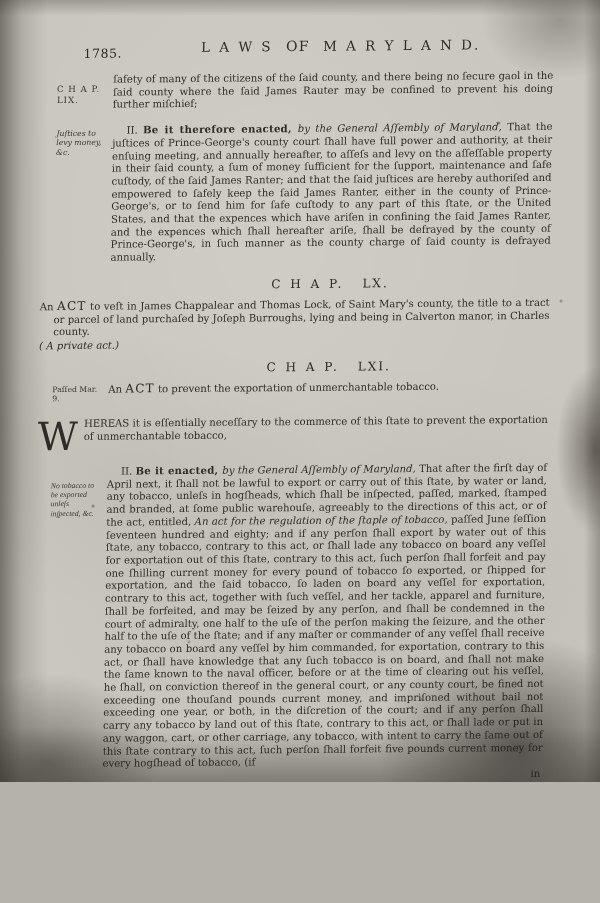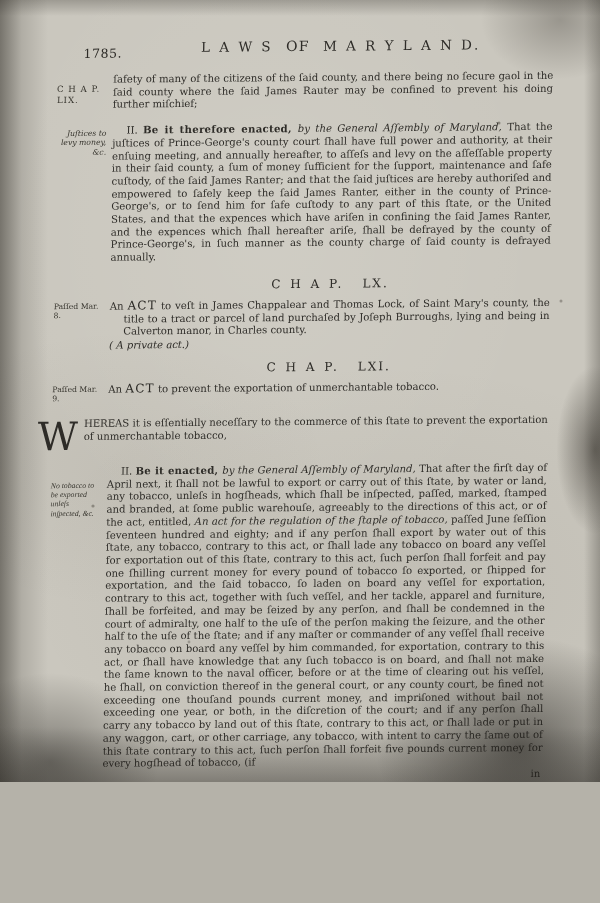--- a/index.html
+++ b/index.html
@@ -55,21 +55,21 @@
   .heading .num { margin-left: 18px; letter-spacing: 2px; }
 
   .dropcap { float: left; font-size: 39px; line-height: 33px; margin: 2px 6px 0 0; }
 
   .private-line { font-style: italic; margin-top: 1px; font-size: 10.1px; line-height: 12.7px; }
   .catchword { text-align: right; padding-right: 2px; font-size: 10.1px; line-height: 12.7px; }
 
   .row-cont .bodycol p { margin-top: 6px; }
   .row-cont .notecol .note { margin-top: 16px; }
   .row-enact1 { margin-top: 13px; }
-  .row-enact1 .notecol .note { margin-top: 4px; text-align: right; }
+  .row-enact1 .notecol .note { margin-top: 4px; }
   .row-chap-lx { margin-top: 14px; }
   .row-act-lx { margin-top: 7px; }
   .row-act-lx .notecol .note { margin-top: 2px; }
   .row-chap-lxi { margin-top: 9px; }
   .row-act-lxi { margin-top: 7px; }
   .row-act-lxi .notecol .note { margin-top: 2px; }
   .row-whereas { margin-top: 15px; }
   .row-whereas .notecol .note { margin-top: 13px; }
   .row-enact2 { margin-top: 13px; }
   .row-enact2 .notecol .note { margin-top: 15px; font-family: Liberation Serif, serif; }
@@ -142,23 +142,20 @@
     </div>
 
     <div class="row row-chap-lx">
       <div class="notecol"></div>
       <div class="bodycol">
         <div class="heading"><span>C H A P.</span><span class="num">LX.</span></div>
       </div>
     </div>
 
     <div class="row row-act-lx">
-      <div class="notecol">
-        <div class="note">Paſſed Mar. 8.</div>
-      </div>
       <div class="bodycol">
         <p class="hang14"><span>An </span><span class="actword">ACT</span><span> to veſt in James Chappalear and Thomas Lock, of Saint Mary's county, the title to a tract or parcel of land purchaſed by Joſeph Burroughs, lying and being in Calverton manor, in Charles county.</span></p>
         <div class="private-line">( A private act.)</div>
       </div>
     </div>
 
     <div class="row row-chap-lxi">
       <div class="notecol"></div>
       <div class="bodycol">
         <div class="heading"><span>C H A P.</span><span class="num">LXI.</span></div>

